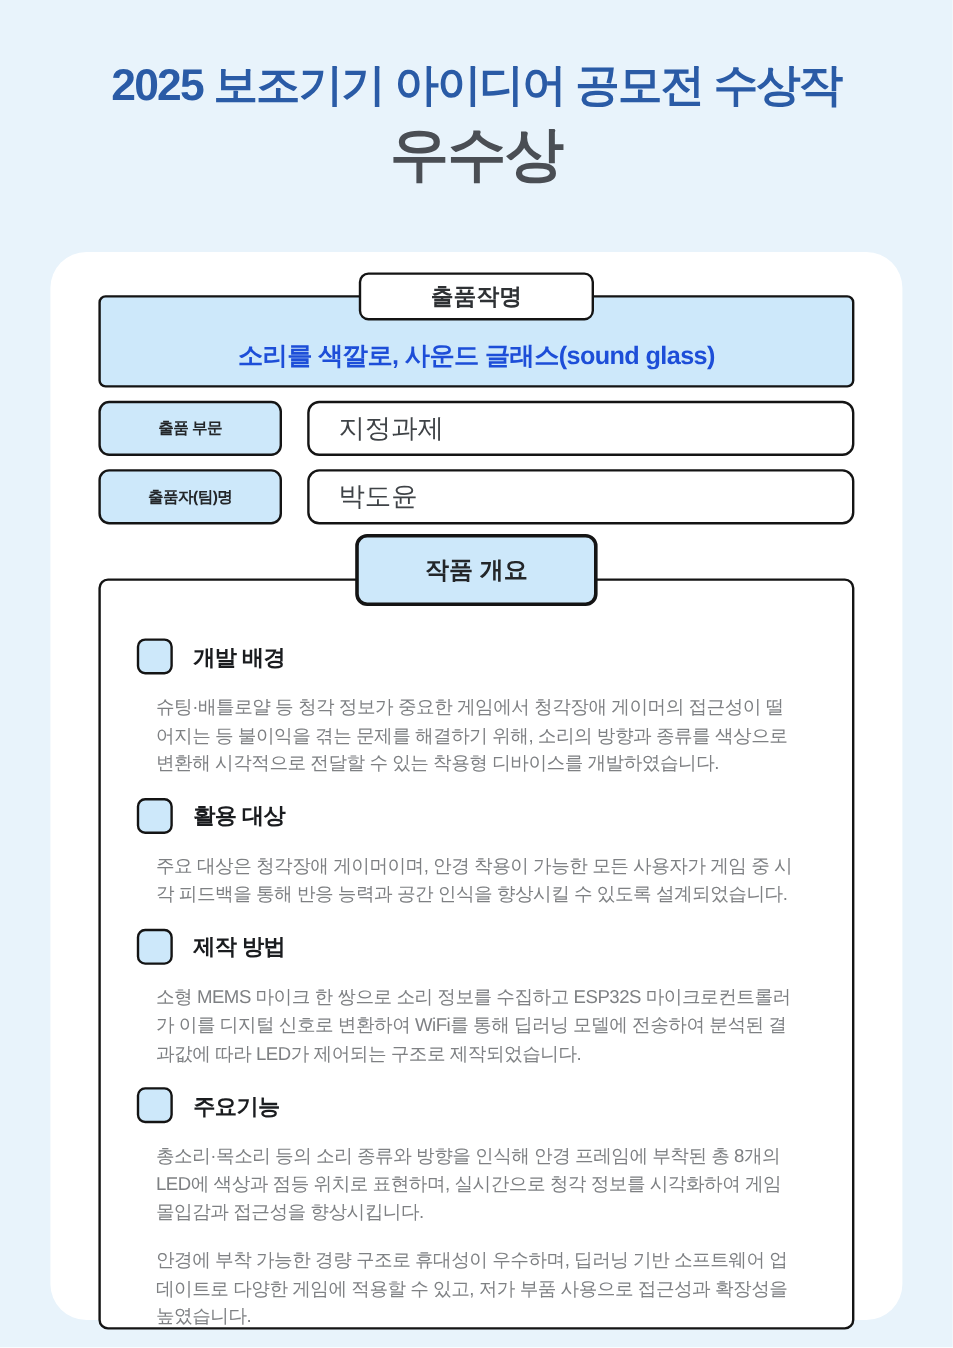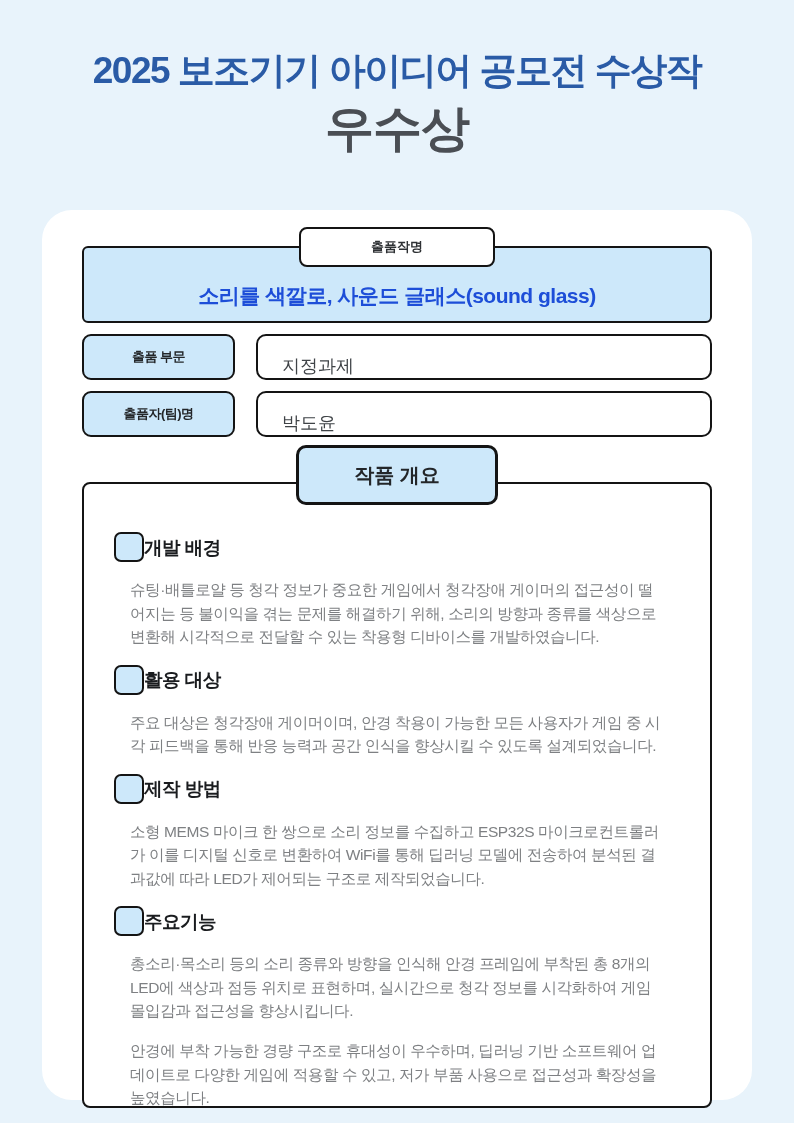--- a/index.html
+++ b/index.html
@@ -46,21 +46,21 @@
   }
   
   .name-block{position:relative;padding-top:17px;}
   .name-tab{
     position:relative;z-index:2;
     width:196px;height:40px;margin:0 auto;
     background:var(--panel);
     border:2.5px solid var(--border);
     border-radius:8px;
     display:flex;align-items:center;justify-content:center;
-    font-size:13px;font-weight:700;color:#2e3134;
+    font-size:19px;font-weight:700;color:#2e3134;
   }
   .name-box{
     margin-top:-21px;height:77px;
     background:var(--accent-fill);
     border:2.5px solid var(--border);
     border-radius:6px;
     display:flex;align-items:center;justify-content:center;
     padding-top:22px;
     font-size:21px;font-weight:700;color:#1d4ed8;
     letter-spacing:-0.5px;
@@ -74,23 +74,23 @@
     border-radius:9px;
     display:flex;align-items:center;justify-content:center;
     font-size:13px;font-weight:700;color:#232629;
     letter-spacing:-0.5px;
   }
   .field-value{
     flex:1;
     background:var(--panel);
     border:2.5px solid var(--border);
     border-radius:10px;
-    display:flex;align-items:flex-end;
+    display:flex;align-items:center;
     padding:0 24px;
-    font-size:18px;color:var(--value-gray);
+    font-size:22px;color:var(--value-gray);
   }
   
   .overview{position:relative;margin-top:8px;}
   .overview-tab{
     position:relative;z-index:2;
     width:202px;height:60px;margin:0 auto;
     background:var(--accent-fill);
     border:3px solid var(--border);
     border-radius:10px;
     display:flex;align-items:center;justify-content:center;
@@ -99,21 +99,21 @@
   .overview-box{
     margin-top:-23px;
     background:var(--panel);
     border:2.5px solid var(--border);
     border-radius:8px;
     height:626px;
     padding:48px 32px 14px 30px;
     overflow:hidden;
   }
   .section{margin-bottom:13px;}
-  .sec-head{display:flex;align-items:center;margin-bottom:8px;}
+  .sec-head{display:flex;align-items:center;gap:17px;margin-bottom:8px;}
   .sec-icon{
     width:30px;height:30px;
     background:var(--accent-fill);
     border:2.5px solid var(--border);
     border-radius:7px;
   }
   .sec-title{font-size:18.5px;font-weight:700;color:#1a1c1f;letter-spacing:-0.5px;}
   .sec-body{
     margin:16px;
     font-size:15.5px;

